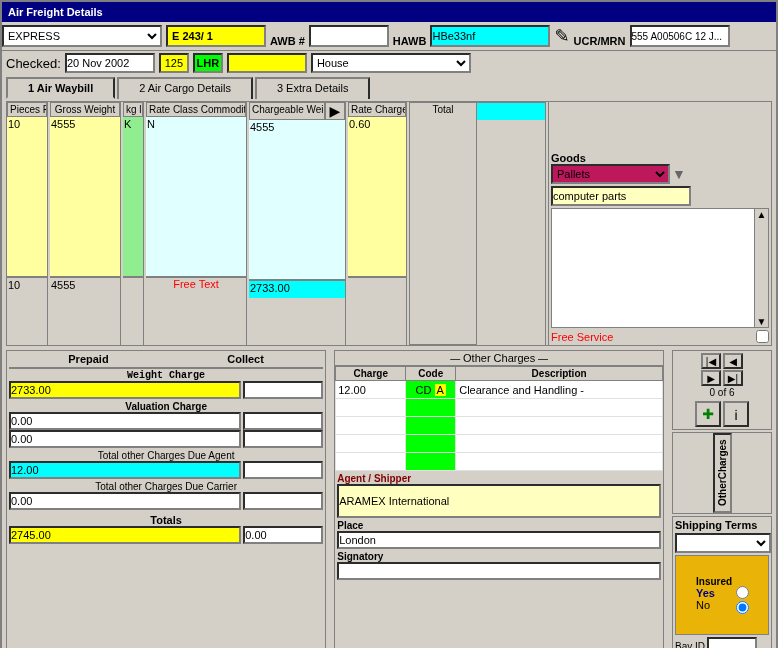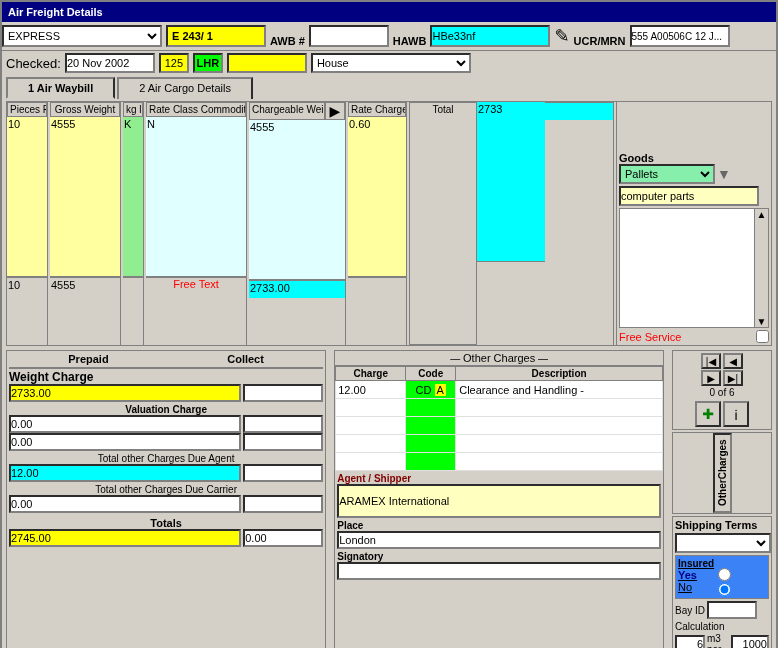--- a/index.html
+++ b/index.html
@@ -73,20 +73,21 @@
       </div>
     <input type="text" style="width: 80px; background: rgb(255, 255, 0); border: 2px inset rgb(128, 128, 128); height: 20px; font-size: 11px;">
     <select style="width:160px;border:2px inset #808080;background:white;height:20px;font-size:11px;">
       <option>House</option>
     </select>
   </div>
 
   <div class="tabs">
     <div class="tab active"><span>1  Air Waybill</span></div>
     <div class="tab"><span>2  Air Cargo Details</span></div>
+    <div class="tab"><span>3  Extra Details</span></div>
   </div>
 
   <div class="main-area">
 
     <div style="display:flex;gap:2px;border:1px solid #808080;background:#d4d0c8;">
 
       <div style="display:flex;flex-direction:column;border-right:1px solid #808080;">
         <div class="hdr" style="width:40px;">Pieces RCP</div>
         <div style="background:#ffffa0;height:160px;border-bottom:1px solid #808080;width:40px;padding:1px;"><span>10</span></div>
         <div style="background:#d4d0c8;height:18px;width:40px;border-top:1px solid #808080;padding:1px;"><span>10</span></div>
@@ -122,28 +123,27 @@
       </div>
 
       <div style="display:flex;flex-direction:column;border-right:1px solid #808080;">
         <div class="hdr" style="width:58px;">Rate Charge</div>
         <div style="background:#ffffa0;height:160px;border-bottom:1px solid #808080;width:58px;padding:1px;"><span>0.60</span></div>
         <div style="background:#d4d0c8;height:18px;width:58px;border-top:1px solid #808080;"></div>
       </div>
 
       <div style="display:flex;flex-direction:row;border-right:1px solid #808080;">
         <div class="hdr" style="width:68px;">Total</div>
-        <div style="background:#00ffff;height:160px;border-bottom:1px solid #808080;width:68px;padding:1px;"><span>2733</span></div>
         <div style="background:#00ffff;height:18px;width:68px;border-top:1px solid #808080;padding:1px;"></div>
       </div>
 
       <div style="flex:1;padding:2px;border-left:1px solid #808080;">
         <div style="font-weight:bold;font-size:11px;margin-top:48px;">Goods</div>
         <div style="display:flex;align-items:center;gap:2px;">
-          <select style="width:96px;border:2px inset #808080;background:#86efac;height:20px;font-size:11px;">
+          <select style="width:119px;border:2px inset #808080;background:#be185d;height:20px;font-size:11px;">
             <option>Pallets</option>
           </select>
           <span style="font-size:14px;cursor:pointer;color:#666;">▼</span>
         </div>
         <input type="text" style="width: 140px; border: 2px inset rgb(128, 128, 128); background: rgb(255, 255, 192); height: 20px; font-size: 11px; margin-top: 2px;" value="computer parts">
         <div style="height:120px;border:1px solid #808080;margin-top:2px;background:white;overflow:hidden;position:relative;">
           <textarea style="width: 100%; height: 100%; border: none; resize: none; font-size: 11px; background: white;"></textarea>
           <div style="position:absolute;right:0;top:0;bottom:0;width:14px;background:#d4d0c8;border-left:1px solid #808080;display:flex;flex-direction:column;align-items:center;">
             <div style="font-size:10px;cursor:pointer;">▲</div>
             <div style="flex:1;"></div>
@@ -160,21 +160,21 @@
     <div class="bottom-section">
 
       <div style="width:330px;border:1px solid #808080;background:#d4d0c8;padding:2px;">
         <div style="display:flex;justify-content:space-around;font-weight:bold;font-size:11px;margin-bottom:2px;">
           <span>Prepaid</span>
           <span>Collect</span>
         </div>
 
         <div>
           <div style="background:#808080;color:white;height:2px;margin-bottom:1px;"></div>
-          <div style="text-align:left;font-size:12px;font-weight:bold;">Weight Charge</div>
+          <div style="text-align:center;font-size:10px;font-weight:bold;font-family:Liberation Mono, monospace;">Weight Charge</div>
           <div style="display:flex;gap:2px;">
             <input type="text" style="background: rgb(255, 255, 0); border: 2px inset rgb(128, 128, 128); height: 18px; flex: 1 1 0%; font-size: 11px;" value="2733.00">
             <input type="text" style="background: white; border: 2px inset rgb(128, 128, 128); height: 18px; width: 80px; font-size: 11px;">
           </div>
         </div>
 
         <div>
           <div style="text-align:center;font-size:10px;font-weight:bold;margin-top:2px;">Valuation Charge</div>
           <div style="display:flex;gap:2px;">
             <input type="text" style="background: white; border: 2px inset rgb(128, 128, 128); height: 18px; flex: 1 1 0%; font-size: 11px;" value="0.00">
@@ -281,21 +281,21 @@
         </div>
 
         <div style="border:1px solid #808080;background:#d4d0c8;display:flex;justify-content:center;">
           <button style="background:#d4d0c8;border:2px outset #808080;padding:4px 2px;font-size:10px;cursor:pointer;writing-mode:vertical-lr;transform:rotate(180deg);height:80px;font-weight:bold;">OtherCharges</button>
         </div>
 
         <div style="border:1px solid #808080;background:#d4d0c8;padding:2px;width:100px;">
           <div style="font-weight:bold;font-size:11px;margin-bottom:2px;">Shipping Terms</div>
           <select style="width:96px;border:2px inset #808080;background:white;height:20px;font-size:11px;margin-bottom:2px;"></select>
           
-          <div style="border:1px solid #808080;padding:2px;display:flex;align-items:flex-start;gap:4px;background:#3b82f6;text-decoration:underline;">
+          <div style="border:1px solid #808080;padding:20px;display:flex;align-items:flex-start;gap:4px;background:#eab308;">
             <div>
               <div style="font-size:10px;font-weight:bold;">Insured</div>
               <div style="color:#000080;font-weight:bold;font-size:11px;">Yes</div>
               <div style="font-size:11px;">No</div>
             </div>
             <div style="display:flex;flex-direction:column;gap:2px;margin-top:10px;">
               <input type="radio" name="insured" style="">
               <input type="radio" name="insured" checked="" style="">
             </div>
           </div>

